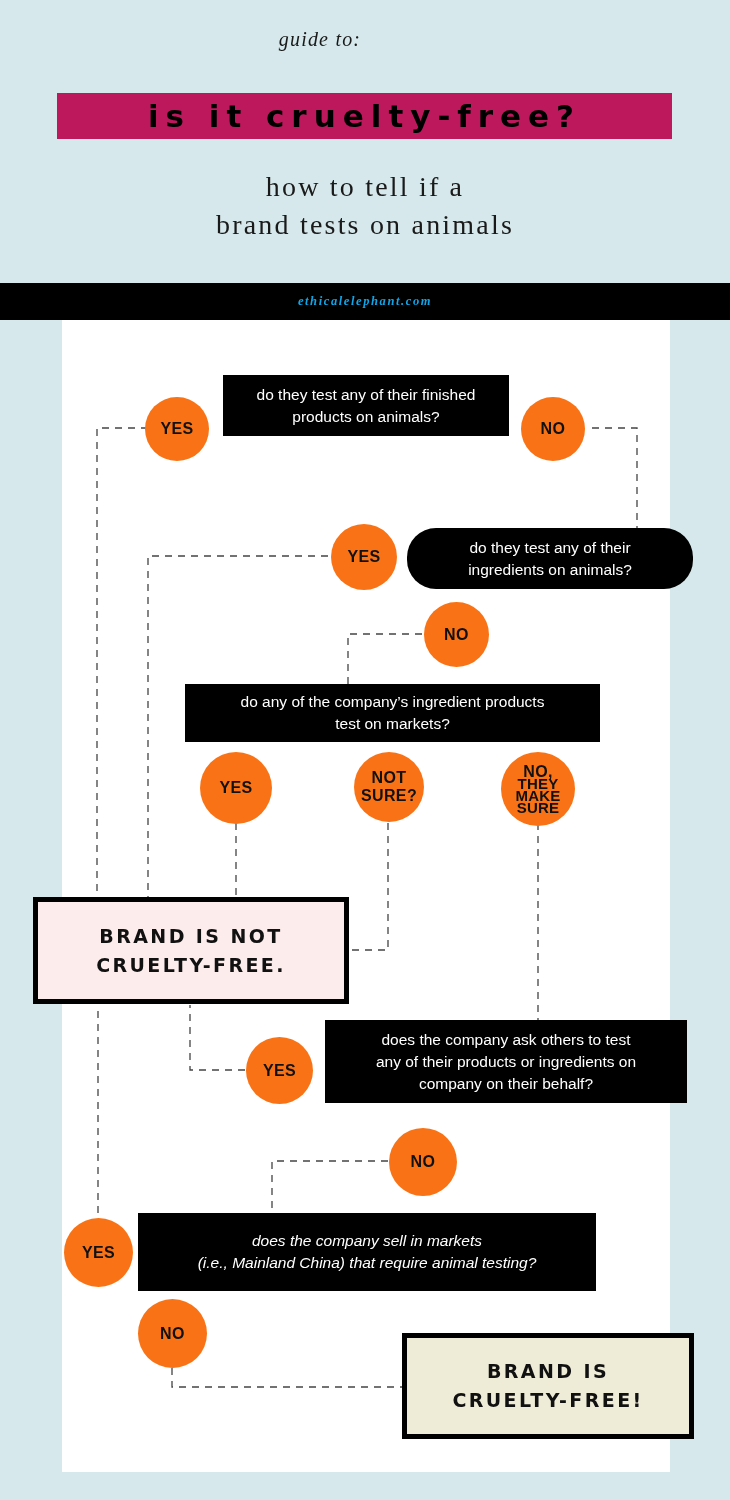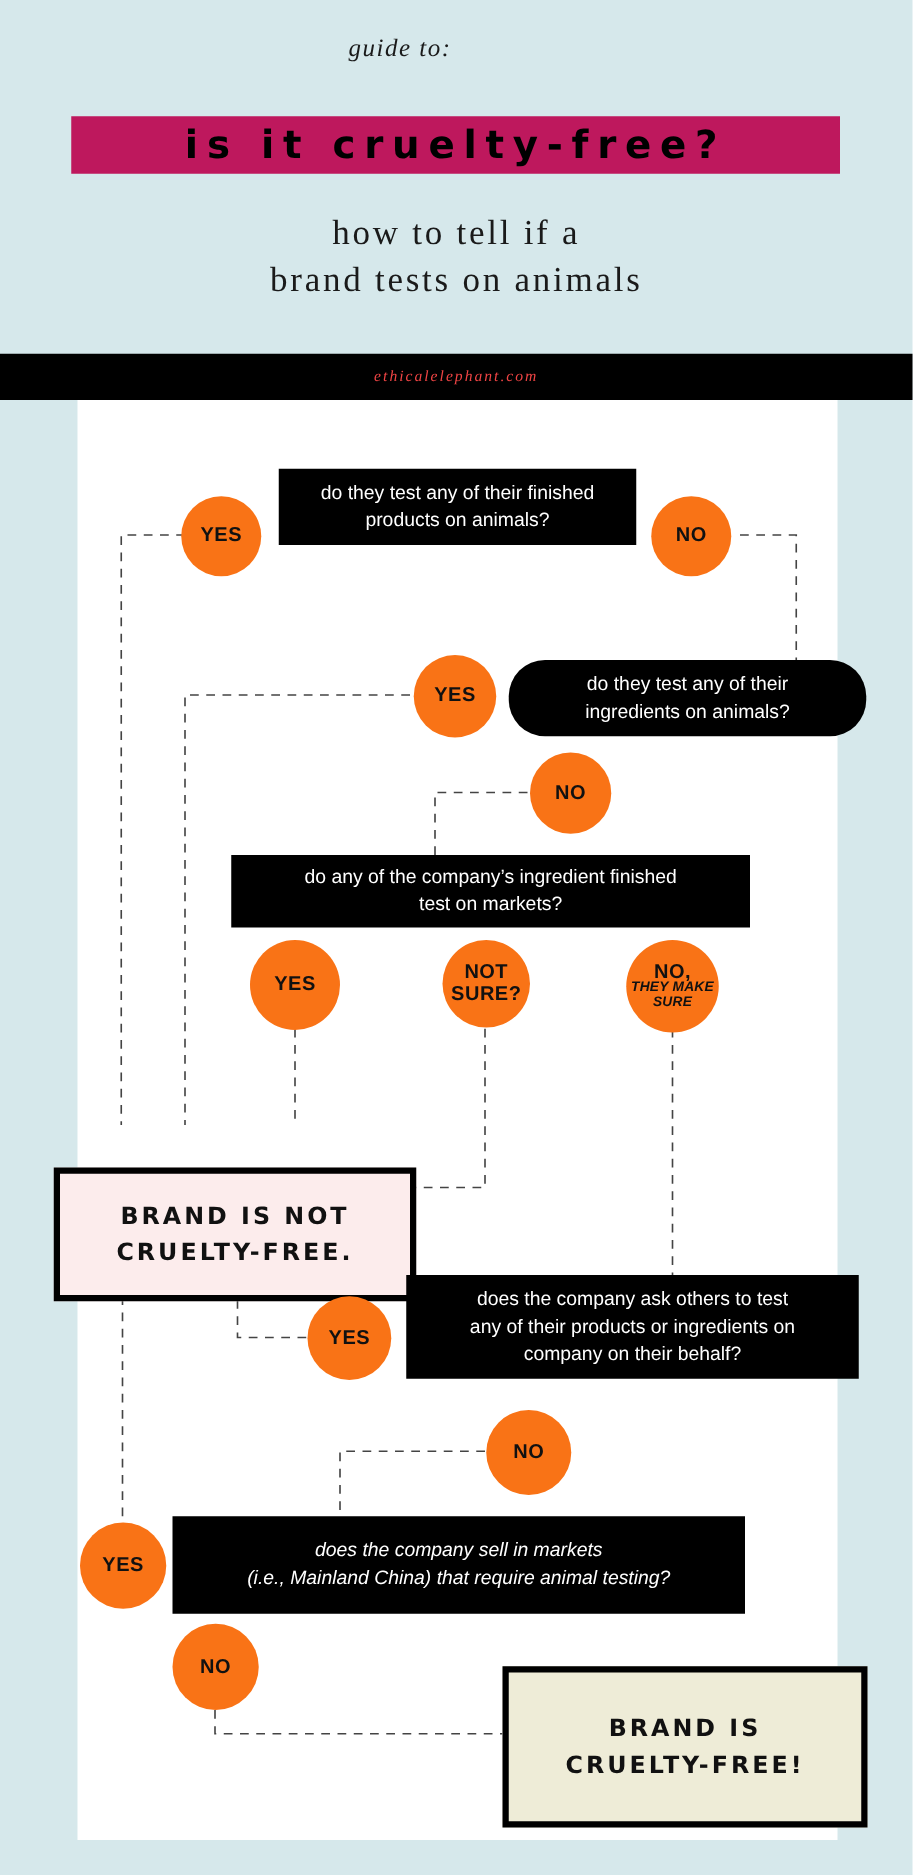--- a/index.html
+++ b/index.html
@@ -40,22 +40,22 @@
   }
 
   
   #url-banner {
     position:absolute; left:0; top:283px; width:730px; height:37px;
     background:#000;
     display:flex; align-items:center; justify-content:center;
   }
   #url-text {
     font-family:"Liberation Serif", serif;
-    font-style:italic; font-weight:normal;
-    font-size:12.5px; color:#ef4444; letter-spacing:1.6px;
+    font-style:italic; font-weight:bold;
+    font-size:12.5px; color:#0ea5e9; letter-spacing:1.6px;
   }
 
   
   #canvas {
     position:absolute; left:62px; top:320px;
     width:608px; height:1152px; background:#fff;
   }
 
   
   #flow { position:absolute; left:0; top:0; width:730px; height:1500px; }
@@ -70,21 +70,21 @@
   }
 
   .bubble {
     position:absolute; border-radius:50%;
     background:#f97316; color:#111;
     display:flex; flex-direction:column;
     align-items:center; justify-content:center;
     font-weight:bold; text-align:center;
   }
   .bubble .b1 { font-size:16px; letter-spacing:.4px; }
-  .bubble .b2 { font-size:11px; letter-spacing:.2px; line-height:12px;font-style:italic; }
+  .bubble .b2 { font-size:15px; letter-spacing:.2px; line-height:12px; }
 
   .result {
     position:absolute; border:5px solid #000;
     display:flex; align-items:center; justify-content:center;
     text-align:center;
     font-family:"DejaVu Sans", sans-serif;
     font-weight:bold; font-size:19px; line-height:29px;
     letter-spacing:2.4px; color:#111;
   }
   #result-not { background:#fcecec; }
@@ -160,37 +160,37 @@
   </div>
   <div class="bubble" style="left:331px; top:524px; width:66px; height:66px;">
     <span class="b1">YES</span>
   </div>
   <div class="bubble" style="left:424px; top:602px; width:65px; height:65px;">
     <span class="b1">NO</span>
   </div>
 
   <div class="qbox" style="left:185px; top:684px; width:415px; height:58px;">
     <div>
-      <div>do any of the company’s ingredient finished</div>
+      <div>do any of the company’s ingredient products</div>
       <div>test on markets?</div>
     </div>
   </div>
   <div class="bubble" style="left:200px; top:752px; width:72px; height:72px;">
     <span class="b1">YES</span>
   </div>
   <div class="bubble" style="left:354px; top:752px; width:70px; height:70px;">
     <span class="b1">NOT</span>
     <span class="b1">SURE?</span>
   </div>
   <div class="bubble" style="left:501px; top:752px; width:74px; height:74px; line-height:13px;">
     <span class="b1">NO,</span>
     <span class="b2">THEY MAKE SURE</span>
   </div>
 
-  <div class="result" id="result-not" style="left:33px; top:934px; width:290px; height:107px;margin-left:10px;">
+  <div class="result" id="result-not" style="left:33px; top:897px; width:316px; height:107px;">
     <div>
       <div>BRAND IS NOT</div>
       <div>CRUELTY-FREE.</div>
     </div>
   </div>
 
   <div class="qbox" style="left:325px; top:1020px; width:362px; height:83px;">
     <div>
       <div>does the company ask others to test</div>
       <div>any of their products or ingredients on</div>
@@ -210,20 +210,20 @@
       <div>(i.e., Mainland China) that require animal testing?</div>
     </div>
   </div>
   <div class="bubble" style="left:64px; top:1218px; width:69px; height:69px;">
     <span class="b1">YES</span>
   </div>
   <div class="bubble" style="left:138px; top:1299px; width:69px; height:69px;">
     <span class="b1">NO</span>
   </div>
 
-  <div class="result" id="result-cf" style="left:402px; top:1333px; width:292px; height:129px;">
+  <div class="result" id="result-cf" style="left:402px; top:1333px; width:292px; height:106px;">
     <div>
       <div>BRAND IS</div>
       <div>CRUELTY-FREE!</div>
     </div>
   </div>
 
 </div>
 
 </body></html>

